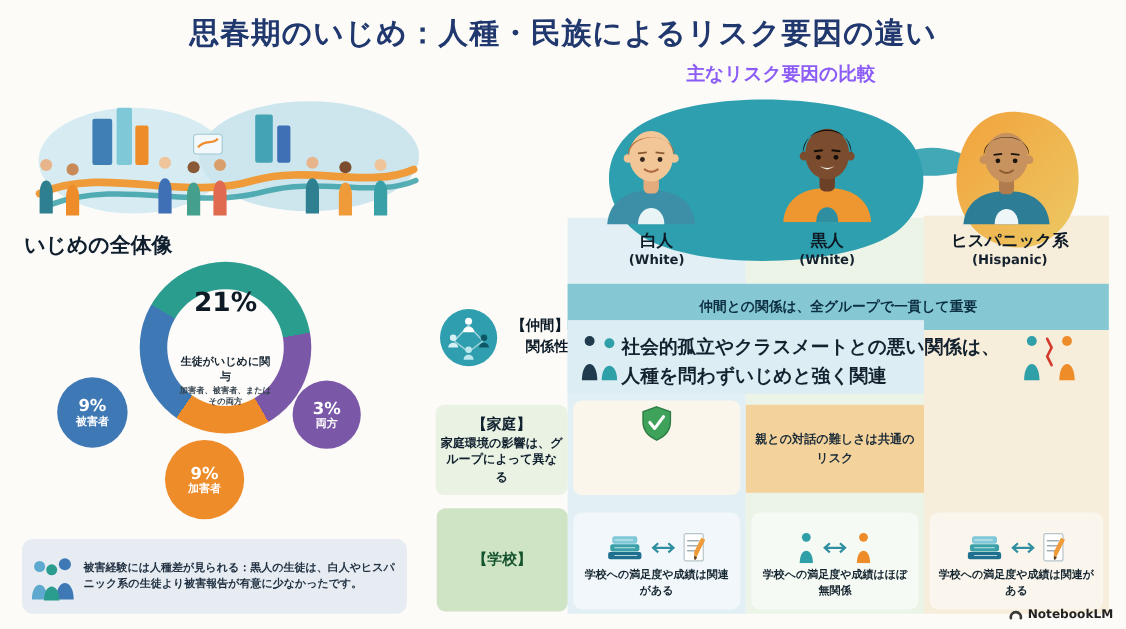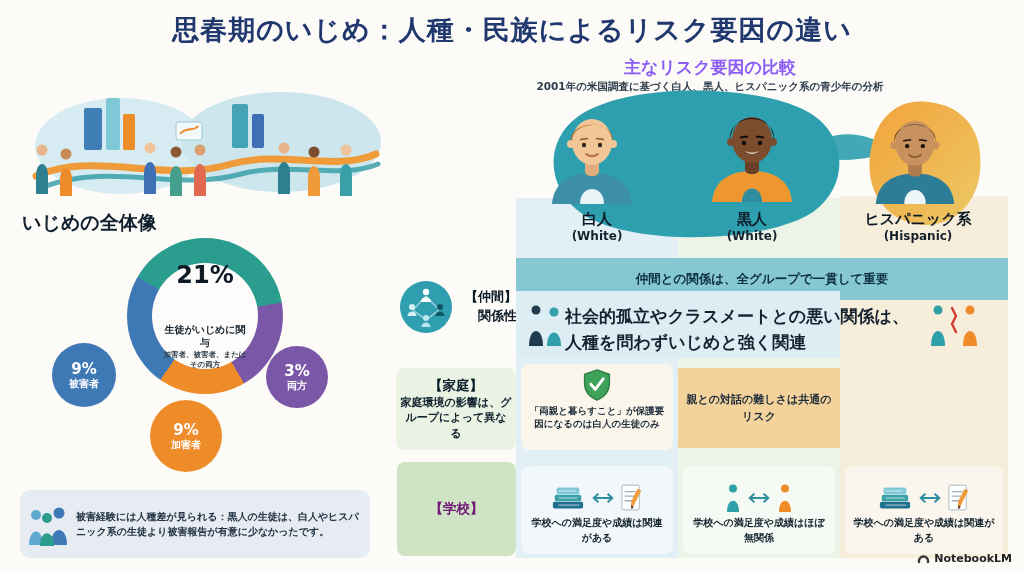--- a/index.html
+++ b/index.html
@@ -84,21 +84,21 @@
                   border-radius:8px; display:flex; flex-direction:column; align-items:center; padding:5px 6px 4px; }
   .family-white p { font-size:9.5px; font-weight:700; color:#1a2a36; text-align:center; line-height:1.4; margin-top:3px; }
   .family-band { position:absolute; left:678px; top:368px; width:162px; height:80px; background:#f4d29c; }
   .family-shared { position:absolute; left:684px; top:368px; width:150px; height:80px; display:flex; align-items:center;
                    justify-content:center; text-align:center; font-size:11px; font-weight:700; color:#1c2c38; line-height:1.55; }
 
   
   .school-label { position:absolute; left:397px; top:462px; width:119px; height:94px; background:#cfe3c5;
                   border-radius:8px; display:flex; flex-direction:column; align-items:center; justify-content:center;
                   text-align:center; padding:4px; }
-  .school-label .tag { font-size:13.5px; font-weight:700; color:#701a75; }
+  .school-label .tag { font-size:13.5px; font-weight:700; color:#14532d; }
   .school-label .rest { font-size:11px; font-weight:700; color:#12232e; line-height:1.4; }
   .school-cell { position:absolute; top:466px; height:88px; background:rgba(255,255,255,0.5); border-radius:8px;
                  display:flex; flex-direction:column; align-items:center; padding-top:16px; }
   .sc1 { left:521px; width:152px; }
   .sc2 { left:683px; width:152px; }
   .sc3 { left:845px; width:158px; }
   .icon-row { display:flex; align-items:center; gap:6px; height:32px; }
   .cell-text { font-size:10px; font-weight:700; color:#15252f; text-align:center; line-height:1.45;
                padding:2px 8px 0; }
 
@@ -188,21 +188,20 @@
         <path d="M1,44 C1,26 15,26 15,44 Z" fill="#5fa8d0"></path>
       <circle cx="31" cy="12" r="5.5" fill="#3e78b5"></circle>
         <path d="M23,44 C23,24 39,24 39,44 Z" fill="#3e78b5"></path>
       <circle cx="19" cy="17" r="5" fill="#2b9d8f"></circle>
         <path d="M12,45 C12,28 26,28 26,45 Z" fill="#2b9d8f"></path>
     </svg>
     <p>被害経験には人種差が見られる：黒人の生徒は、白人やヒスパニック系の生徒より被害報告が有意に少なかったです。</p>
   </div>
 
   <h2 class="cmp-heading">主なリスク要因の比較</h2>
-  <div class="cmp-sub">2001年の米国調査に基づく白人、黒人、ヒスパニック系の青少年の分析</div>
 
   <div class="col-tint ct1"></div>
   <div class="col-tint ct2"></div>
   <div class="col-tint ct3"></div>
 
   <svg class="blob-layer" viewBox="0 0 512 168">
     <defs>
       <linearGradient id="gradO" x1="0" y1="0" x2="1" y2="1">
         <stop offset="0" stop-color="#f2a23c"></stop>
           <stop offset="1" stop-color="#ecc964"></stop>
@@ -304,21 +303,20 @@
 
   <div class="family-label">
     <span class="tag">【家庭】</span>
     <span class="rest">家庭環境の影響は、グループによって異なる</span>
   </div>
   <div class="family-white">
     <svg width="30" height="32" viewBox="0 0 32 36">
       <path d="M16,1 L30,6 V16 C30,26 24,31.5 16,35 C8,31.5 2,26 2,16 V6 Z" fill="#3fa25a" stroke="#2e7f46" stroke-width="1.5"></path>
       <polyline points="9,17 14,23 23,11" fill="none" stroke="#ffffff" stroke-width="3.2" stroke-linecap="round" stroke-linejoin="round"></polyline>
     </svg>
-    <p>「両親と暮らすこと」が保護要因になるのは白人の生徒のみ</p>
   </div>
   <div class="family-band"></div>
   <div class="family-shared">親との対話の難しさは共通のリスク</div>
 
   <div class="school-label">
     <span class="tag">【学校】</span>
   </div>
 
   <div class="school-cell sc1">
     <div class="icon-row">

